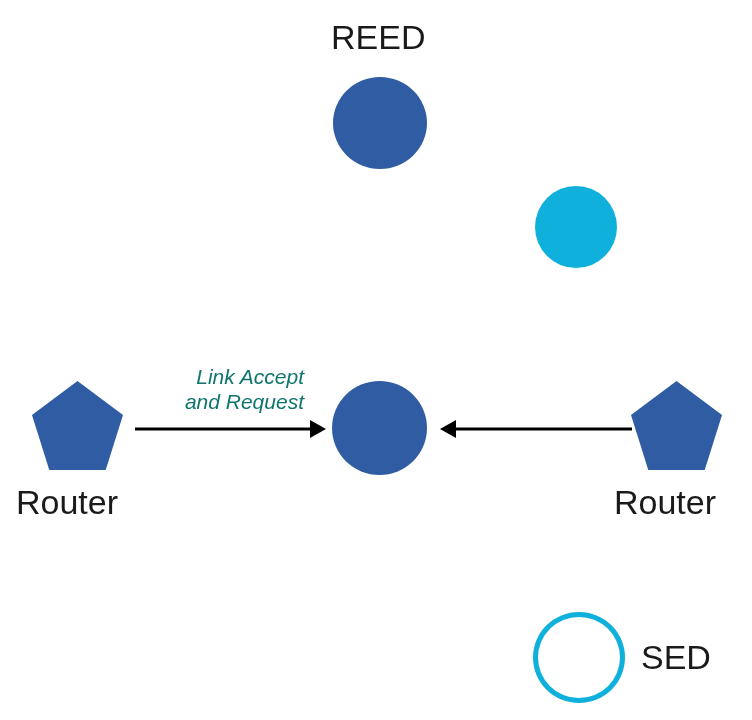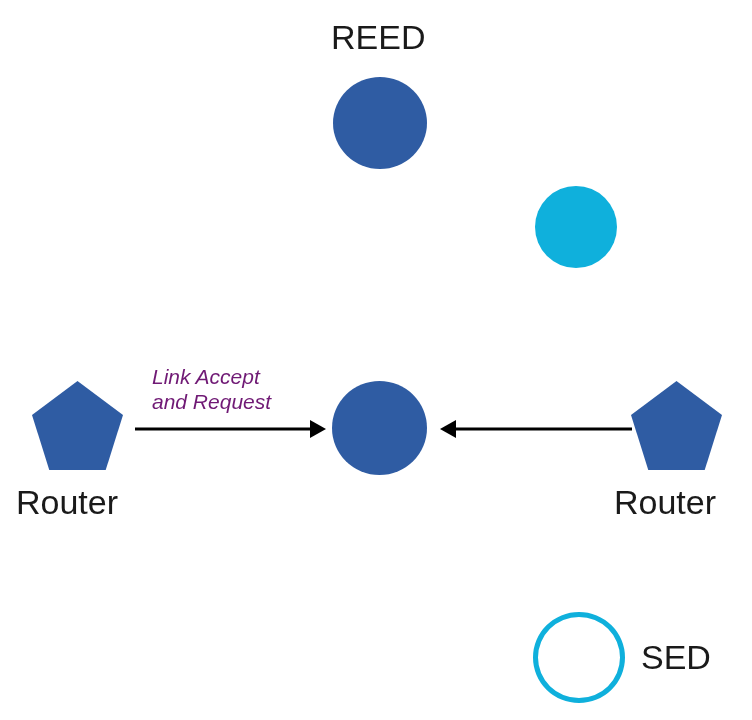--- a/index.html
+++ b/index.html
@@ -39,22 +39,22 @@
   .pentagon {
     position: absolute;
     clip-path: polygon(50% 0%, 100% 38.2%, 81% 100%, 19% 100%, 0% 38.2%);
   }
   .edge-label {
     position: absolute;
     font-family: "Liberation Sans", sans-serif;
     font-style: italic;
     font-size: 21px;
     line-height: 25px;
-    color: #701a75;
-    text-align: left;
+    color: #0f766e;
+    text-align: right;
     white-space: pre-line;
   }
   .arrow-svg {
     position: absolute;
     overflow: visible;
   }
 </style>
 </head>
 <body>
 

